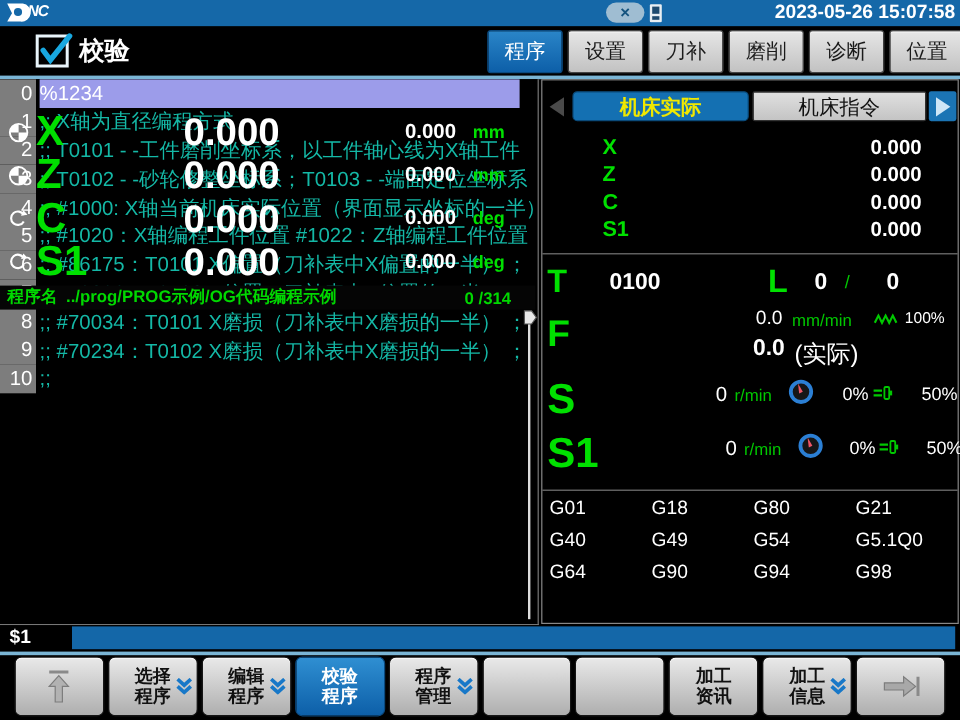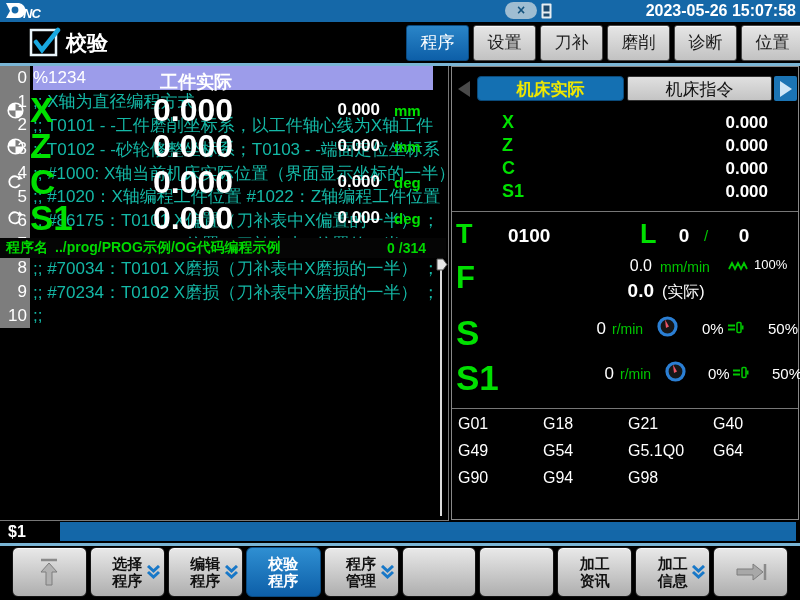--- a/index.html
+++ b/index.html
@@ -2,21 +2,21 @@
 <html><head>
 <meta charset="utf-8">
 <style>
   html,body{margin:0;padding:0;background:#000;}
   body{width:800px;height:600px;position:relative;overflow:hidden;
        font-family:"Liberation Sans",sans-serif;-webkit-font-smoothing:antialiased;}
   .abs{position:absolute;}
 
   
   #topbar{top:0;left:0;width:800px;height:22px;background:#1568a8;}
-  #logo{left:3px;top:1px;display:flex;align-items:flex-end;}
+  #logo{left:3px;top:1px;display:flex;align-items:flex-start;}
   #logo-nc{color:#fff;font-weight:bold;font-style:italic;font-size:13px;margin-left:-6px;letter-spacing:-1px;}
   #close-pill{left:505px;top:2px;width:32px;height:17px;background:#9fbdd2;border-radius:9px;
               color:#14537e;font-weight:bold;font-size:14px;text-align:center;line-height:16px;}
   #storage-icon{left:541px;top:3px;}
   #datetime{right:4px;top:0;color:#fff;font-weight:bold;font-size:16px;line-height:22px;}
 
   
   #titlerow{top:22px;left:0;width:800px;height:41px;background:#000;}
   #checkbox-icon{left:29px;top:5px;}
   #page-title{left:66px;top:0;color:#fff;font-weight:bold;font-size:21px;line-height:41px;}
@@ -82,21 +82,21 @@
   #l-count{left:222px;top:158px;color:#fff;font-weight:bold;font-size:19px;width:20px;text-align:center;}
   #l-sep{left:252px;top:160px;color:#00c800;font-size:15px;}
   #l-total{left:282px;top:158px;color:#fff;font-weight:bold;font-size:19px;width:20px;text-align:center;}
 
   #f-label{left:4px;top:193px;font-size:31px;}
   #f-set{left:150px;top:190px;width:50px;text-align:right;color:#fff;font-size:16px;}
   #f-unit{left:208px;top:192px;color:#00c800;font-size:14px;}
   #feed-wave-icon{left:276px;top:194px;}
   #f-ovr{left:302px;top:190px;color:#fff;font-size:13px;}
   #f-actual{left:146px;top:213px;width:56px;text-align:right;color:#fff;font-weight:bold;font-size:19px;}
-  #f-actual-label{left:210px;top:215px;color:#fff;font-size:16px;}
+  #f-actual-label{left:210px;top:215px;color:#fff;font-size:20px;}
 
   #s-label{left:4px;top:246px;font-size:35px;}
   #s-value{left:116px;top:252px;width:38px;text-align:right;color:#fff;font-size:17px;}
   #s-unit{left:160px;top:254px;color:#00c800;font-size:14px;}
   #s-gauge{left:204px;top:248px;}
   #s-load{left:250px;top:253px;color:#fff;font-size:15px;}
   #s-plug{left:275px;top:253px;}
   #s-ovr{left:316px;top:253px;color:#fff;font-size:15px;}
 
   #s1-label{left:4px;top:291px;font-size:35px;}
@@ -150,21 +150,20 @@
     <div class="toptab">刀补</div>
     <div class="toptab">磨削</div>
     <div class="toptab">诊断</div>
     <div class="toptab">位置</div>
   </div>
 </div>
 
 <div id="sep1" class="abs sepblue"></div>
 
 <div id="leftpanel" class="abs">
-  <div id="head-actual" class="abs coordhead">工件实际</div>
 
   <div class="abs crow" style="top:26px;">
     <span class="c-icon">
       <svg width="17" height="17" viewBox="0 0 17 17">
           <circle cx="8.5" cy="8.5" r="7.3" fill="none" stroke="#fff" stroke-width="1.6"></circle>
       <path d="M8.5,8.5 L1.2,8.5 A7.3,7.3 0 0 1 8.5,1.2 Z" fill="#fff"></path>
           <path d="M8.5,8.5 L15.8,8.5 A7.3,7.3 0 0 1 8.5,15.8 Z" fill="#fff"></path>
         </svg>
     </span>
     <span class="c-axis">X</span>
@@ -357,20 +356,21 @@
     <rect x="10" y="2.5" width="4" height="10" rx="1" fill="none" stroke="#00c800" stroke-width="1.5"></rect>
     <rect x="14.5" y="5.5" width="2" height="4" fill="#00c800"></rect>
     </svg>
   <span id="s1-ovr" class="abs">50%</span>
 
   <div class="abs hline" style="top:341px;"></div>
 
   <div id="gcodes" class="abs">
     <span>G01</span>
     <span>G18</span>
+    <span>G80</span>
     <span>G21</span>
     <span>G40</span>
     <span>G49</span>
     <span>G54</span>
     <span>G5.1Q0</span>
     <span>G64</span>
     <span>G90</span>
     <span>G94</span>
     <span>G98</span>
   </div>

